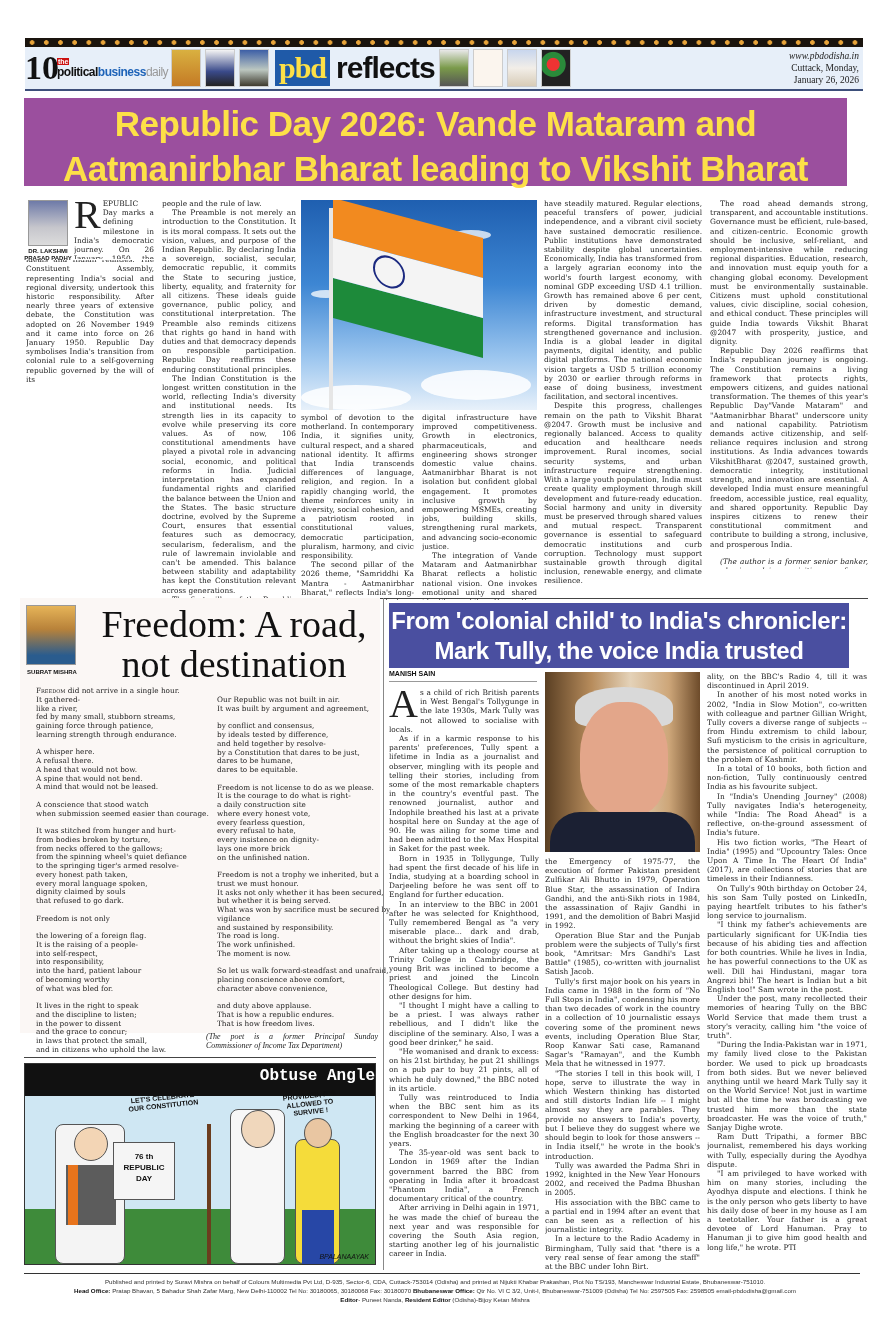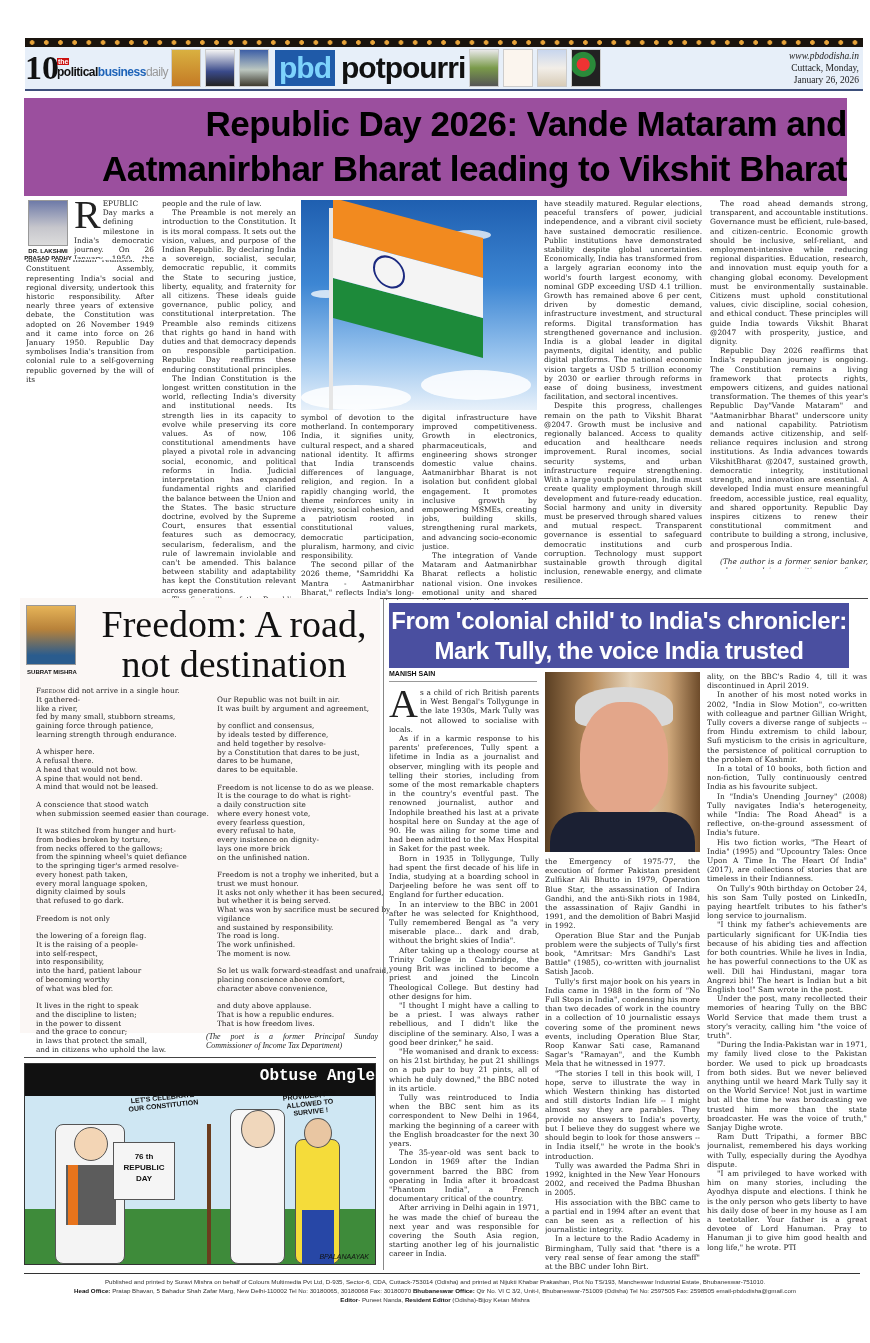--- a/index.html
+++ b/index.html
@@ -19,29 +19,29 @@
     display: flex; align-items: center;
   }
   .page-no { font-family: "Liberation Serif", serif; font-size: 34px; width: 30px; text-align: center; line-height: 40px; font-weight: bold; color: #111; }
   .brand { display: flex; flex-direction: column; margin-left: 2px; width: 110px; }
   .brand .the { background: #c11; color: #fff; font-family: "Liberation Sans", sans-serif; font-size: 7px; font-weight: bold; width: 12px; padding: 0 1px; }
   .brand .name { font-family: "Liberation Sans", sans-serif; font-weight: bold; font-size: 12px; letter-spacing: -0.5px; }
   .brand .name .pol { color: #111; }
   .brand .name .bus { color: #1e63b8; }
   .brand .name .daily { color: #999; font-weight: normal; }
   .thumb { width: 30px; height: 38px; margin-left: 4px; border: 1px solid #ccc; }
-  .pbd-box { background: #1f5aa8; color: #7dd3fc; font-family: Liberation Sans, sans-serif; font-weight: bold; font-size: 30px; line-height: 36px; padding: 0 4px; margin-left: 6px; letter-spacing: -1px; }
+  .pbd-box { background: #1f5aa8; color: #fde047; font-family: Liberation Serif, serif; font-weight: bold; font-size: 30px; line-height: 36px; padding: 0 4px; margin-left: 6px; letter-spacing: -1px; }
   .potpourri { font-family: "Liberation Sans", sans-serif; font-weight: bold; font-size: 30px; letter-spacing: -1px; margin-left: 6px; color: #111; }
   .mast-right { margin-left: auto; margin-right: 4px; text-align: right; font-family: "Liberation Serif", serif; font-size: 9.5px; line-height: 12px; color: #222; }
   .mast-right .web { font-style: italic; }
 
   
   .banner-purple {
-    position: absolute; left: 24px; top: 98px; width: 823px; height: 98px;
-    background: #9b4f9e; color: #000000; text-align: right;
+    position: absolute; left: 24px; top: 98px; width: 823px; height: 88px;
+    background: #9b4f9e; color: #fde047; text-align: center;
     font-family: "Liberation Sans", sans-serif; font-weight: bold; font-size: 35px; line-height: 45px;
     letter-spacing: -0.5px; padding-top: 3px;
   }
   .text-col { position: absolute; font-family: "DejaVu Serif", serif; font-size: 7.4px; line-height: 9.2px; text-align: justify; color: #222; overflow: hidden; }
   .text-col p { text-indent: 10px; }
   .text-col p.noind { text-indent: 0; }
   .byline-photo { position: absolute; background: linear-gradient(#6e7aa8, #c6c6cc 60%, #dcdcdc); border: 1px solid #999; }
   .byline-name { position: absolute; font-family: "Liberation Sans", sans-serif; font-weight: bold; font-size: 6px; text-align: center; line-height: 7px; color: #111; }
   .dropcap { float: left; font-family: "Liberation Serif", serif; font-size: 40px; line-height: 32px; margin-right: 2px; }
   .flag-img {
@@ -101,21 +101,21 @@
 <div class="masthead">
   <div class="page-no">10</div>
   <div class="brand">
     <span class="the">the</span>
     <span class="name"><span class="pol">political</span><span class="bus">business</span><span class="daily">daily</span></span>
   </div>
   <div class="thumb" style="background:linear-gradient(#d9b040,#c47a25);"></div>
   <div class="thumb" style="background:linear-gradient(#f4f4f4,#3a4a8a 60%,#222);"></div>
   <div class="thumb" style="background:linear-gradient(#3d5fa6,#bcc7c0 55%,#3e3a2e);"></div>
   <div class="pbd-box">pbd</div>
-  <div class="potpourri">potpourri</div>
+  <div class="potpourri">reflects</div>
   <div class="thumb" style="background:linear-gradient(#e8e8e8,#7a9a4a 50%,#555);"></div>
   <div class="thumb" style="background:#fbf5ee;"></div>
   <div class="thumb" style="background:linear-gradient(#c8d6ee,#f2eee8 50%,#d8ccb8);"></div>
   <div class="thumb" style="background:radial-gradient(circle at 40% 40%,#e33 0 6px,#2a8a3a 7px 12px,#222 13px);"></div>
   <div class="mast-right">
     <div class="web">www.pbdodisha.in</div>
     <div>Cuttack, Monday,</div>
     <div>January 26, 2026</div>
   </div>
 </div>

